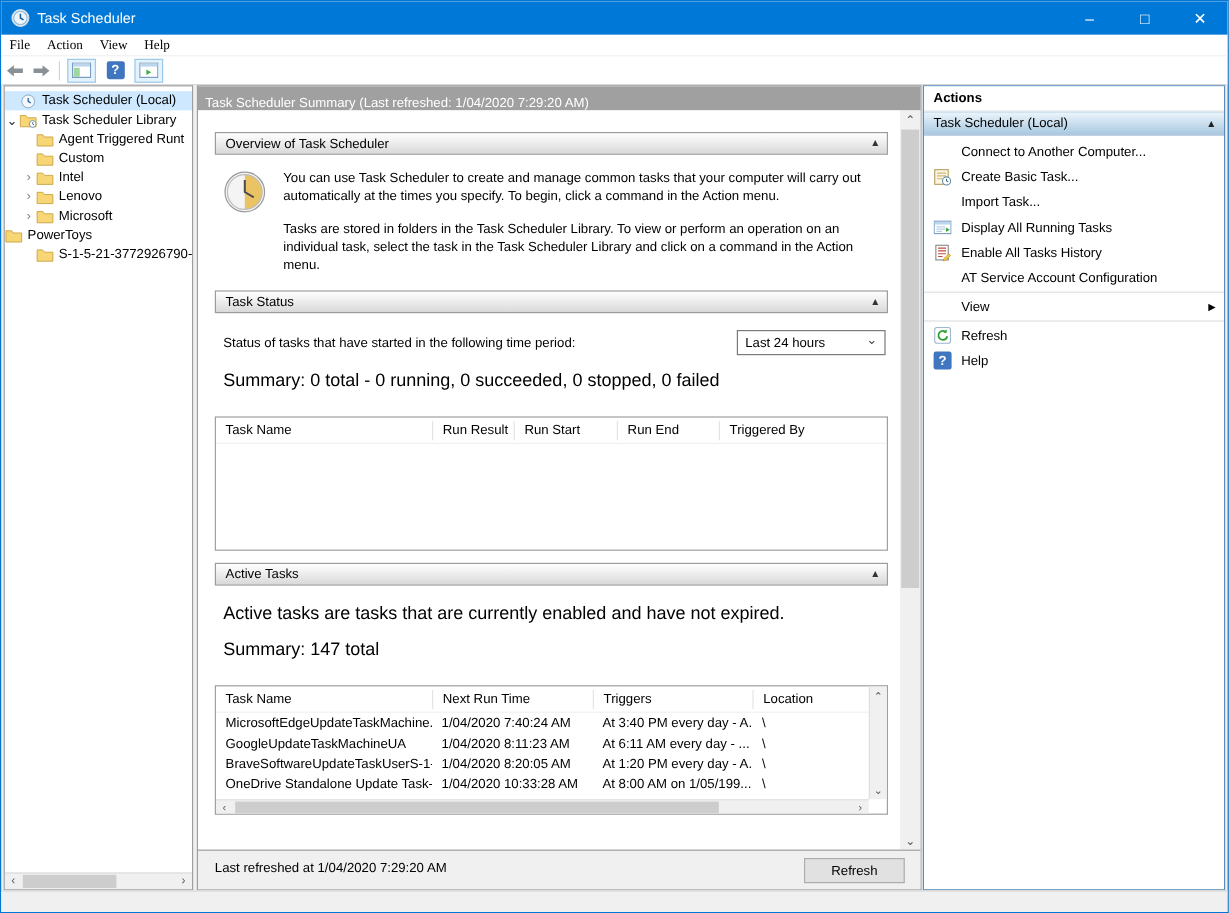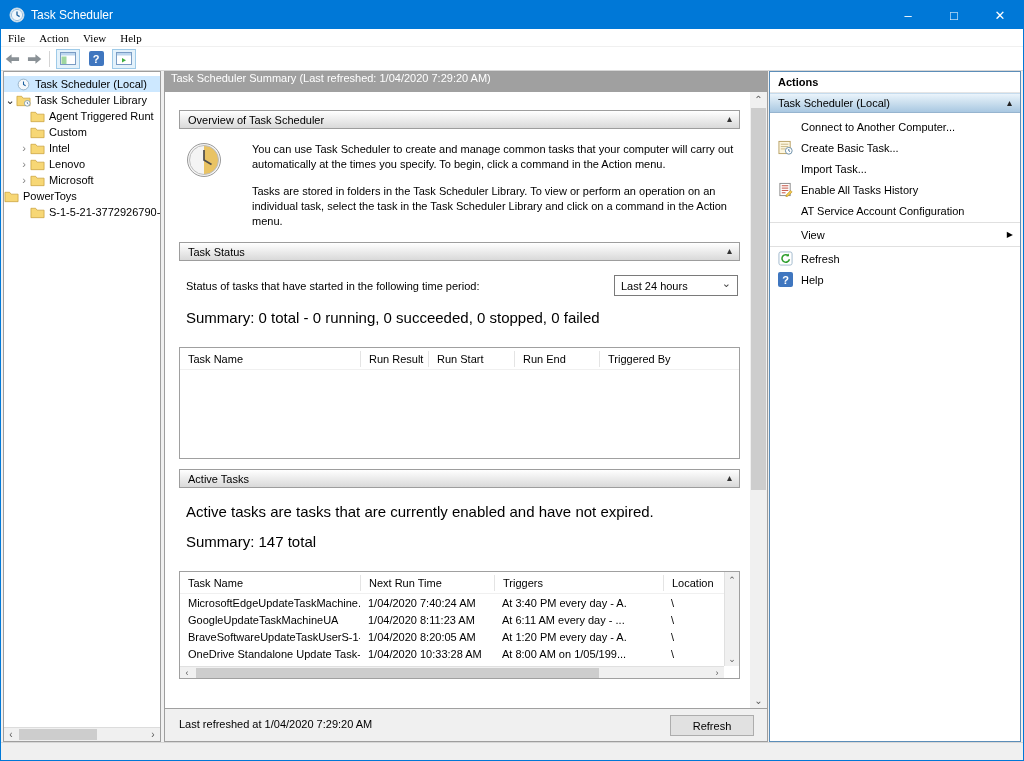--- a/index.html
+++ b/index.html
@@ -44,57 +44,57 @@
   .tree-row .t-icon { width:15px; height:13px; margin-right:4px; flex:0 0 15px; }
   .tree-label { font-size:11px; }
   .row-selected { background:#cde8ff; }
   .tree-hscroll { position:absolute; left:0; right:0; bottom:0; height:14px; background:#f0f0f0;
     border-top:1px solid #dcdcdc; }
   .hs-arrow { position:absolute; top:0; width:14px; height:13px; color:#5a5a5a; font-size:10px;
     display:flex; align-items:center; justify-content:center; }
   .hs-thumb { position:absolute; top:1px; height:11px; background:#cdcdcd; }
   
   .summary-header { position:absolute; top:0; left:0; right:0; height:20px; background:#a0a0a0; color:#fff;
-    display:flex; align-items:flex-start; padding-left:6px; font-size:11px; }
+    display:flex; align-items:flex-end; padding-left:6px; font-size:11px; }
   .center-content { position:absolute; top:20px; left:0; right:17px; bottom:33px; background:#fff; overflow:hidden; }
   .center-vscroll { position:absolute; top:20px; right:0; bottom:33px; width:17px; background:#f0f0f0; }
   .vs-arrow { position:absolute; left:0; right:0; height:15px; color:#5a5a5a; font-size:10px;
     display:flex; align-items:center; justify-content:center; }
   .vs-thumb { position:absolute; left:1px; right:1px; background:#cdcdcd; }
   .center-footer { position:absolute; left:0; right:0; bottom:0; height:33px; background:#f0f0f0;
     border-top:1px solid #a0a0a0; }
   .footer-text { position:absolute; left:14px; top:9px; font-size:11px; }
   .refresh-btn { position:absolute; right:13px; top:6px; width:84px; height:21px; background:#e1e1e1;
     border:1px solid #adadad; font-size:11px; display:flex; align-items:center; justify-content:center; }
   .section { margin:18px 10px 0 14px; }
   .section-header { height:19px; border:1px solid #9d9d9d; background:linear-gradient(#ffffff,#d9d9d9);
     display:flex; align-items:center; padding:0 8px; font-size:11px; position:relative; }
   .section-header .collapse { position:absolute; right:7px; top:2px; font-size:10px; color:#333; }
-  .overview-body { display:flex; padding:13px 4px 4px 7px;gap:16px; }
+  .overview-body { display:flex; padding:13px 4px 4px 7px; }
   .overview-clock { flex:0 0 36px; margin-right:14px; }
   .overview-text { width:482px; font-size:11px; line-height:15px; }
   .overview-text p + p { margin-top:12px; }
   .status-row { display:flex; justify-content:space-between; align-items:center; margin:14px 2px 0 7px; }
   .status-label { font-size:11px; }
   .combo { width:124px; height:21px; border:1px solid #7a7a7a; background:#fff; position:relative;
     display:flex; align-items:center; padding-left:6px; font-size:11px; }
   .combo .chev { position:absolute; right:6px; top:1px; color:#444; font-size:11px; }
   .summary-line { margin:13px 0 0 7px; font-size:15px; }
   .data-table { margin-top:21px; border:1px solid #a0a0a0; background:#fff; position:relative; overflow:hidden; }
   .status-table { height:112px; }
   .at-table { height:108px; }
   .thead { display:flex; height:22px; align-items:center; border-bottom:1px solid #f0f0f0; }
   .th { padding-left:8px; font-size:11px; white-space:nowrap; overflow:hidden; border-left:1px solid #e4e4e4; height:16px; line-height:16px; }
   .th:first-child { border-left:none; }
   .trow { display:flex; height:17px; align-items:center; }
   .td { padding-left:8px; font-size:11px; white-space:nowrap; overflow:hidden; }
   
   .st-c0{width:180px;} .st-c1{width:68px;} .st-c2{width:86px;} .st-c3{width:85px;} .st-c4{width:100px;}
   
-  .at-c0{width:180px;} .at-c1{width:134px;} .at-c2{width:133px;} .at-c3{width:76px;margin-left:36px;}
+  .at-c0{width:180px;} .at-c1{width:134px;} .at-c2{width:133px;} .at-c3{width:76px;}
   .at-vscroll { position:absolute; top:0; right:0; bottom:12px; width:15px; background:#f0f0f0; border-left:1px solid #e0e0e0; }
   .at-hscroll { position:absolute; left:0; right:15px; bottom:0; height:12px; background:#f0f0f0; border-top:1px solid #e0e0e0; }
   .at-hthumb { position:absolute; top:1px; left:16px; width:74%; height:10px; background:#cdcdcd; }
   .sc-small { font-size:9px; color:#5a5a5a; }
   
   .actions-title { height:21px; display:flex; align-items:center; padding-left:8px; font-weight:bold;
     font-size:11px; border-bottom:1px solid #e5e5e5; background:#fff; }
   .actions-group { height:20px; background:linear-gradient(#eaf4fb,#a9c8e1); border-top:1px solid #c6dcee;
     border-bottom:1px solid #96b4cf; display:flex; align-items:center; padding-left:8px; font-size:11px; position:relative; }
   .actions-group .collapse { position:absolute; right:8px; top:3px; font-size:10px; color:#222; }
@@ -374,20 +374,29 @@
           <circle cx="11.5" cy="11.5" r="3.6" fill="#fff" stroke="#6b8ea8"></circle>
           <path d="M11.5 9.6v1.9l1.4 0.8" stroke="#2a6496" stroke-width="0.9" fill="none"></path>
         </svg>
         <span>Create Basic Task...</span>
       </div>
       <div class="action-item">
         <span>Import Task...</span>
       </div>
       <div class="action-item">
         <svg class="a-icon" viewBox="0 0 16 16">
+          <rect x="0.5" y="2.5" width="15" height="11" fill="#fff" stroke="#7a9cc4"></rect>
+          <rect x="1" y="3" width="14" height="2.5" fill="#bcd6ee"></rect>
+          <path d="M2.5 7.5h8M2.5 9.5h8M2.5 11.5h5" stroke="#b9cfe4" stroke-width="1"></path>
+          <path d="M11 8l3.4 2-3.4 2z" fill="#3fae3f"></path>
+        </svg>
+        <span>Display All Running Tasks</span>
+      </div>
+      <div class="action-item">
+        <svg class="a-icon" viewBox="0 0 16 16">
           <rect x="2" y="1.5" width="11" height="13" fill="#fff" stroke="#8a8a8a"></rect>
           <path d="M4 4h7M4 6.5h7M4 9h7M4 11.5h4" stroke="#c24a3a" stroke-width="1"></path>
           <path d="M9 13.5l4.5-4.5 1.6 1.6-4.5 4.5-2.2 0.6z" fill="#f2c94c" stroke="#b98c1e" stroke-width="0.6"></path>
         </svg>
         <span>Enable All Tasks History</span>
       </div>
       <div class="action-item">
         <span>AT Service Account Configuration</span>
       </div>
       <div class="action-sep"></div>

